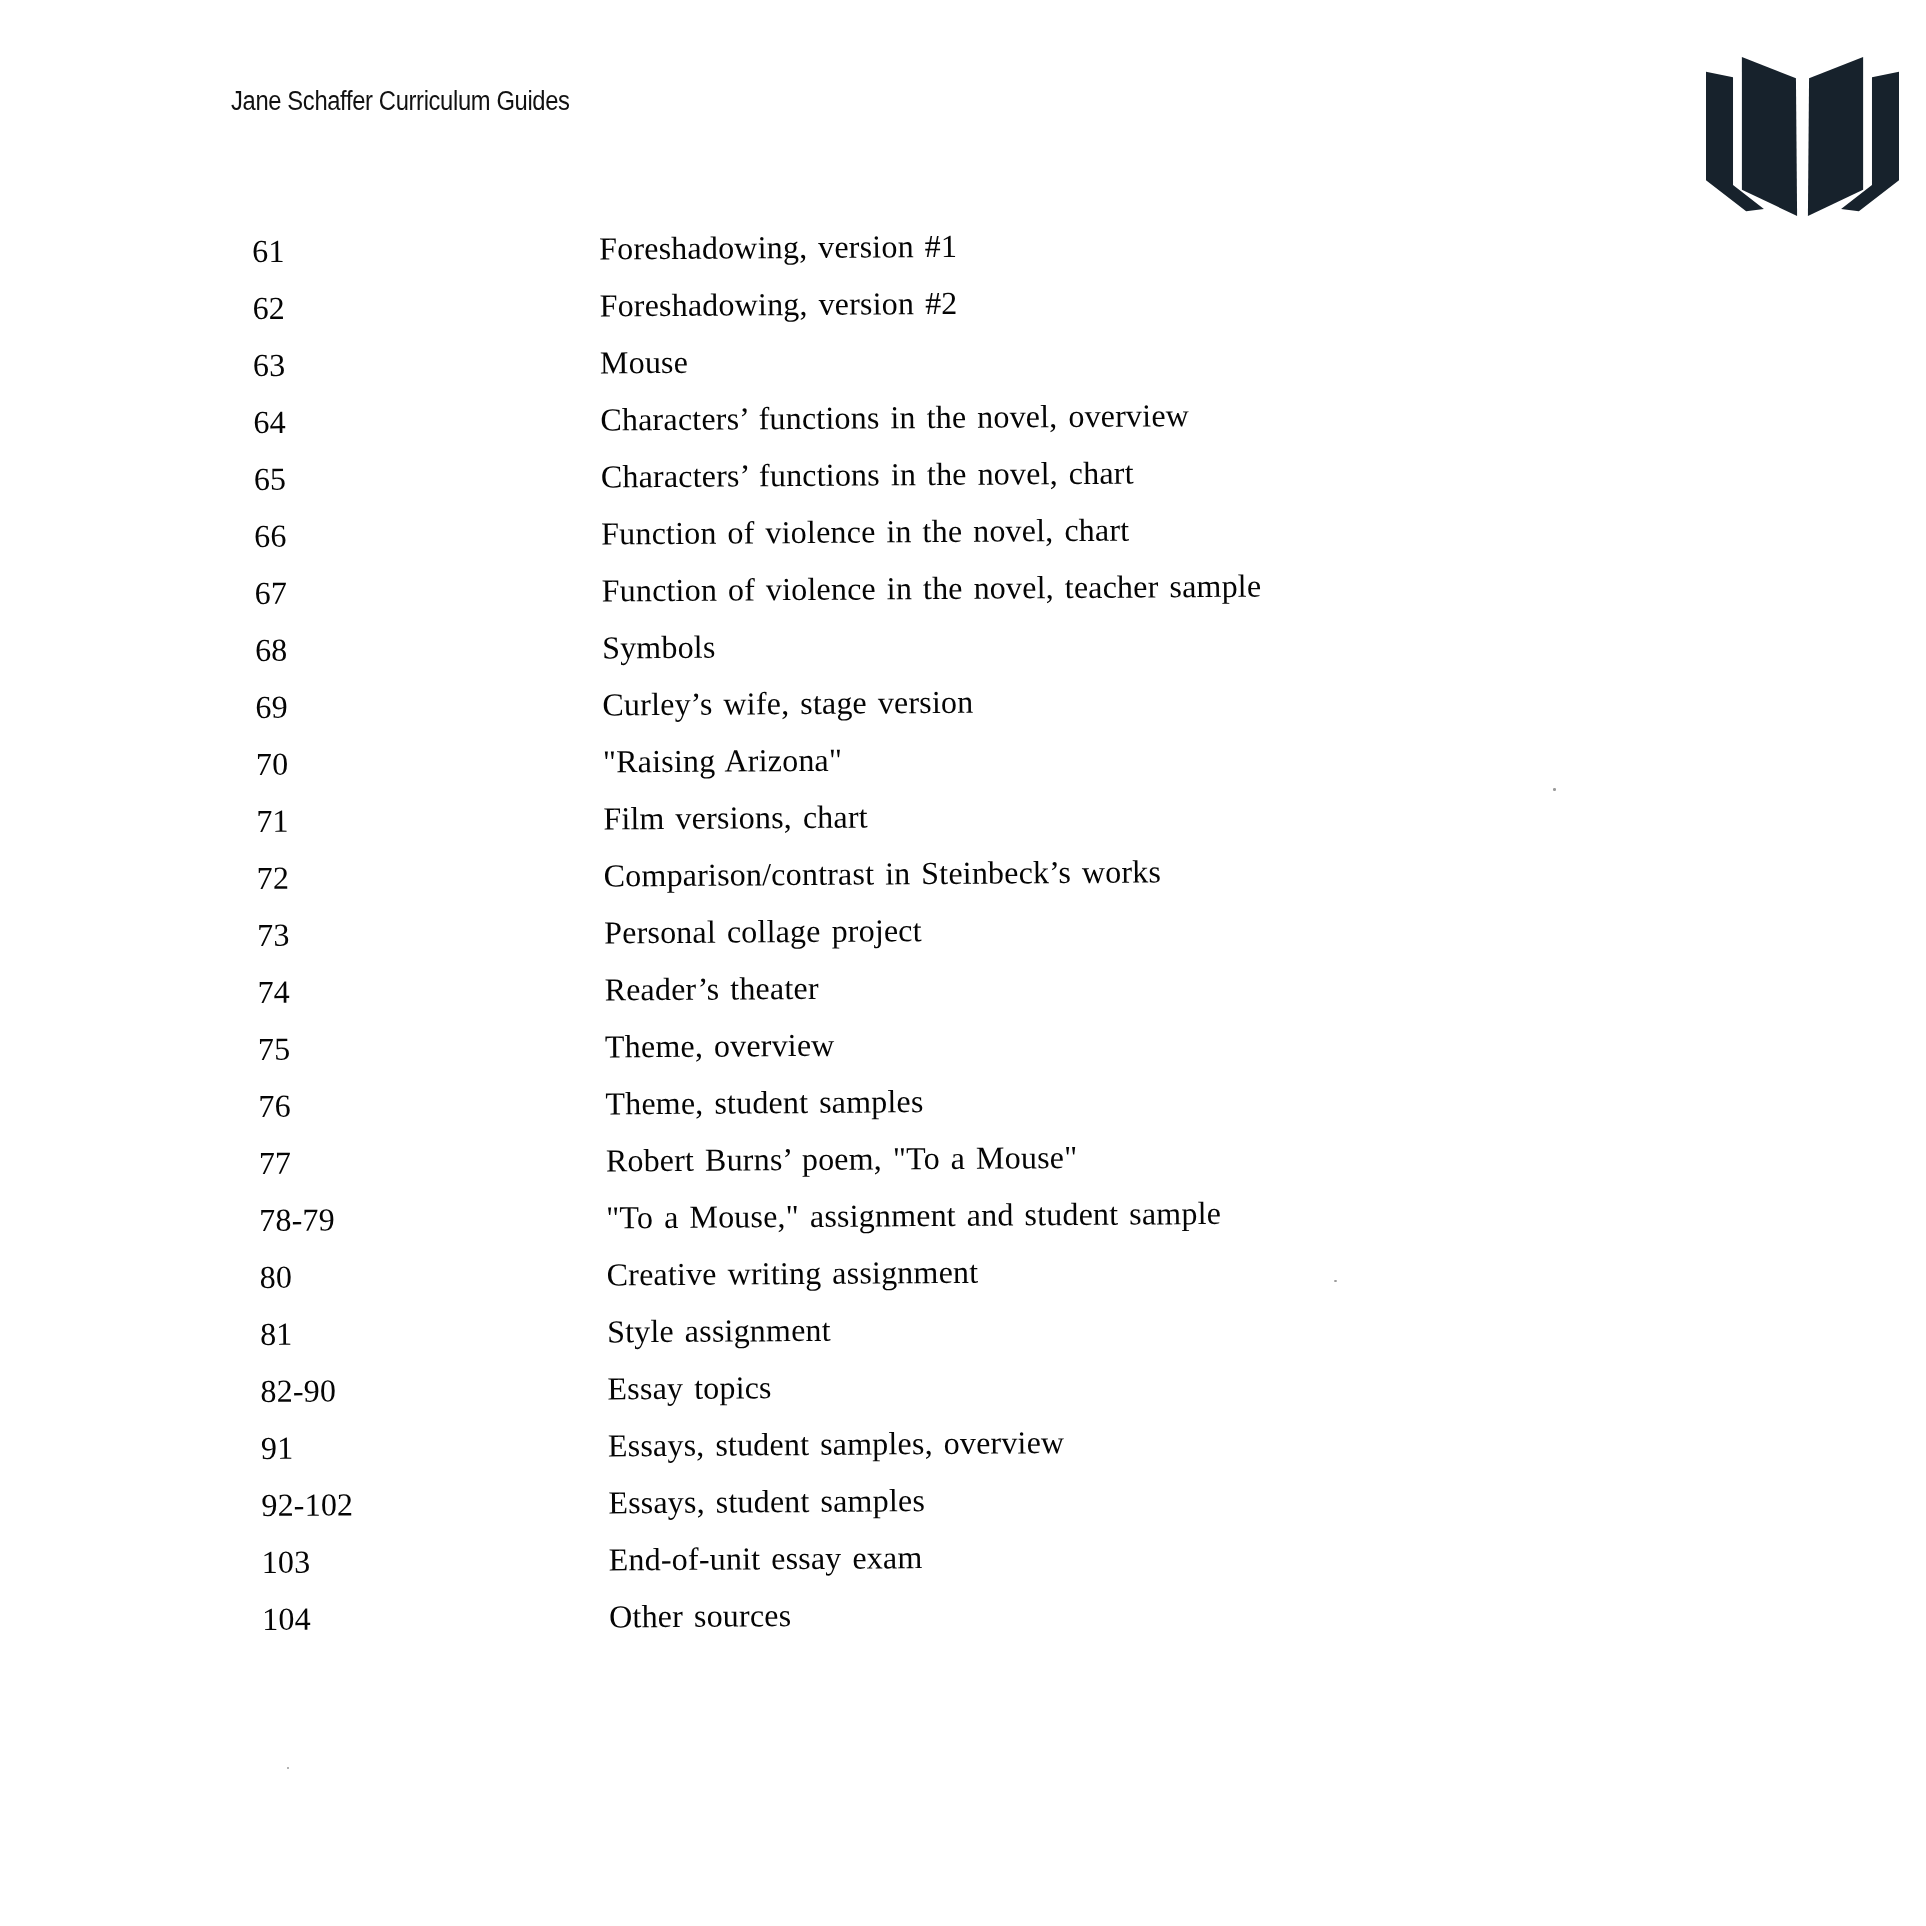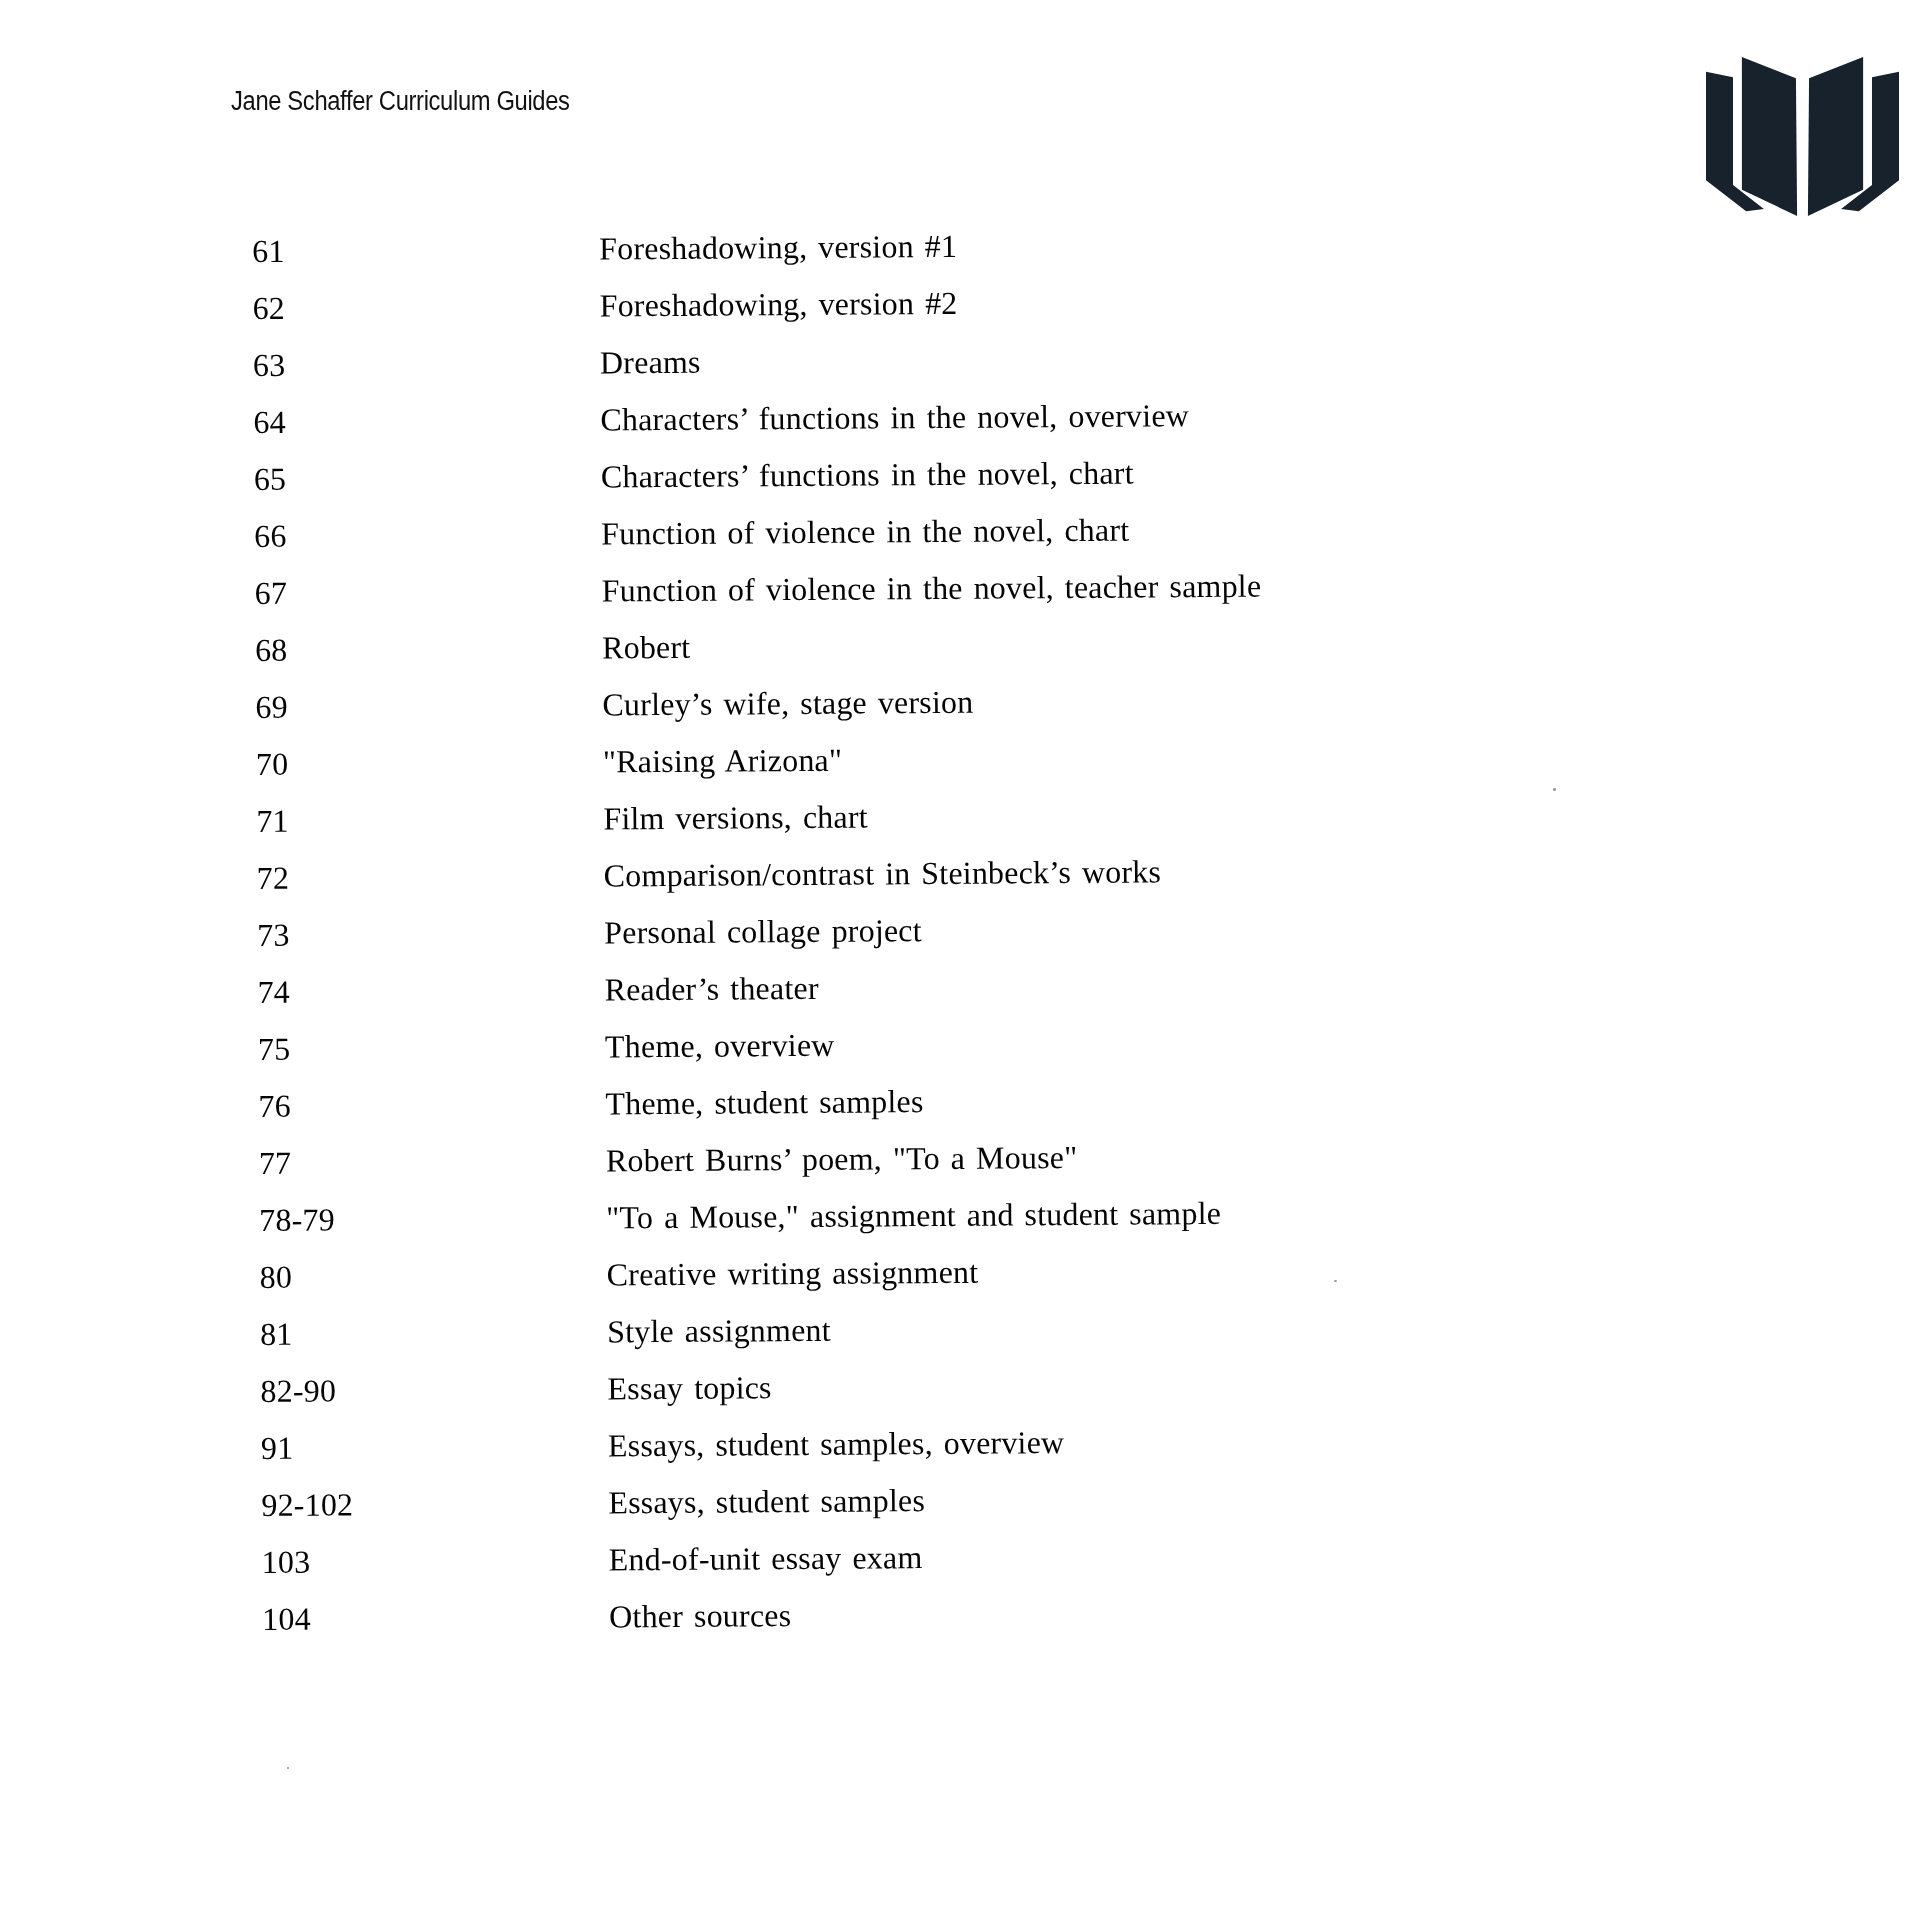--- a/index.html
+++ b/index.html
@@ -107,21 +107,21 @@
       <span class="toc-title">Foreshadowing, version #1</span>
     </div>
 
     <div class="toc-row">
       <span class="toc-pages">62</span>
       <span class="toc-title">Foreshadowing, version #2</span>
     </div>
 
     <div class="toc-row">
       <span class="toc-pages">63</span>
-      <span class="toc-title">Dreams</span>
+      <span class="toc-title">Mouse</span>
     </div>
 
     <div class="toc-row">
       <span class="toc-pages">64</span>
       <span class="toc-title">Characters’ functions in the novel, overview</span>
     </div>
 
     <div class="toc-row">
       <span class="toc-pages">65</span>
       <span class="toc-title">Characters’ functions in the novel, chart</span>
@@ -132,21 +132,21 @@
       <span class="toc-title">Function of violence in the novel, chart</span>
     </div>
 
     <div class="toc-row">
       <span class="toc-pages">67</span>
       <span class="toc-title">Function of violence in the novel, teacher sample</span>
     </div>
 
     <div class="toc-row">
       <span class="toc-pages">68</span>
-      <span class="toc-title">Robert</span>
+      <span class="toc-title">Symbols</span>
     </div>
 
     <div class="toc-row">
       <span class="toc-pages">69</span>
       <span class="toc-title">Curley’s wife, stage version</span>
     </div>
 
     <div class="toc-row">
       <span class="toc-pages">70</span>
       <span class="toc-title">"Raising Arizona"</span>

